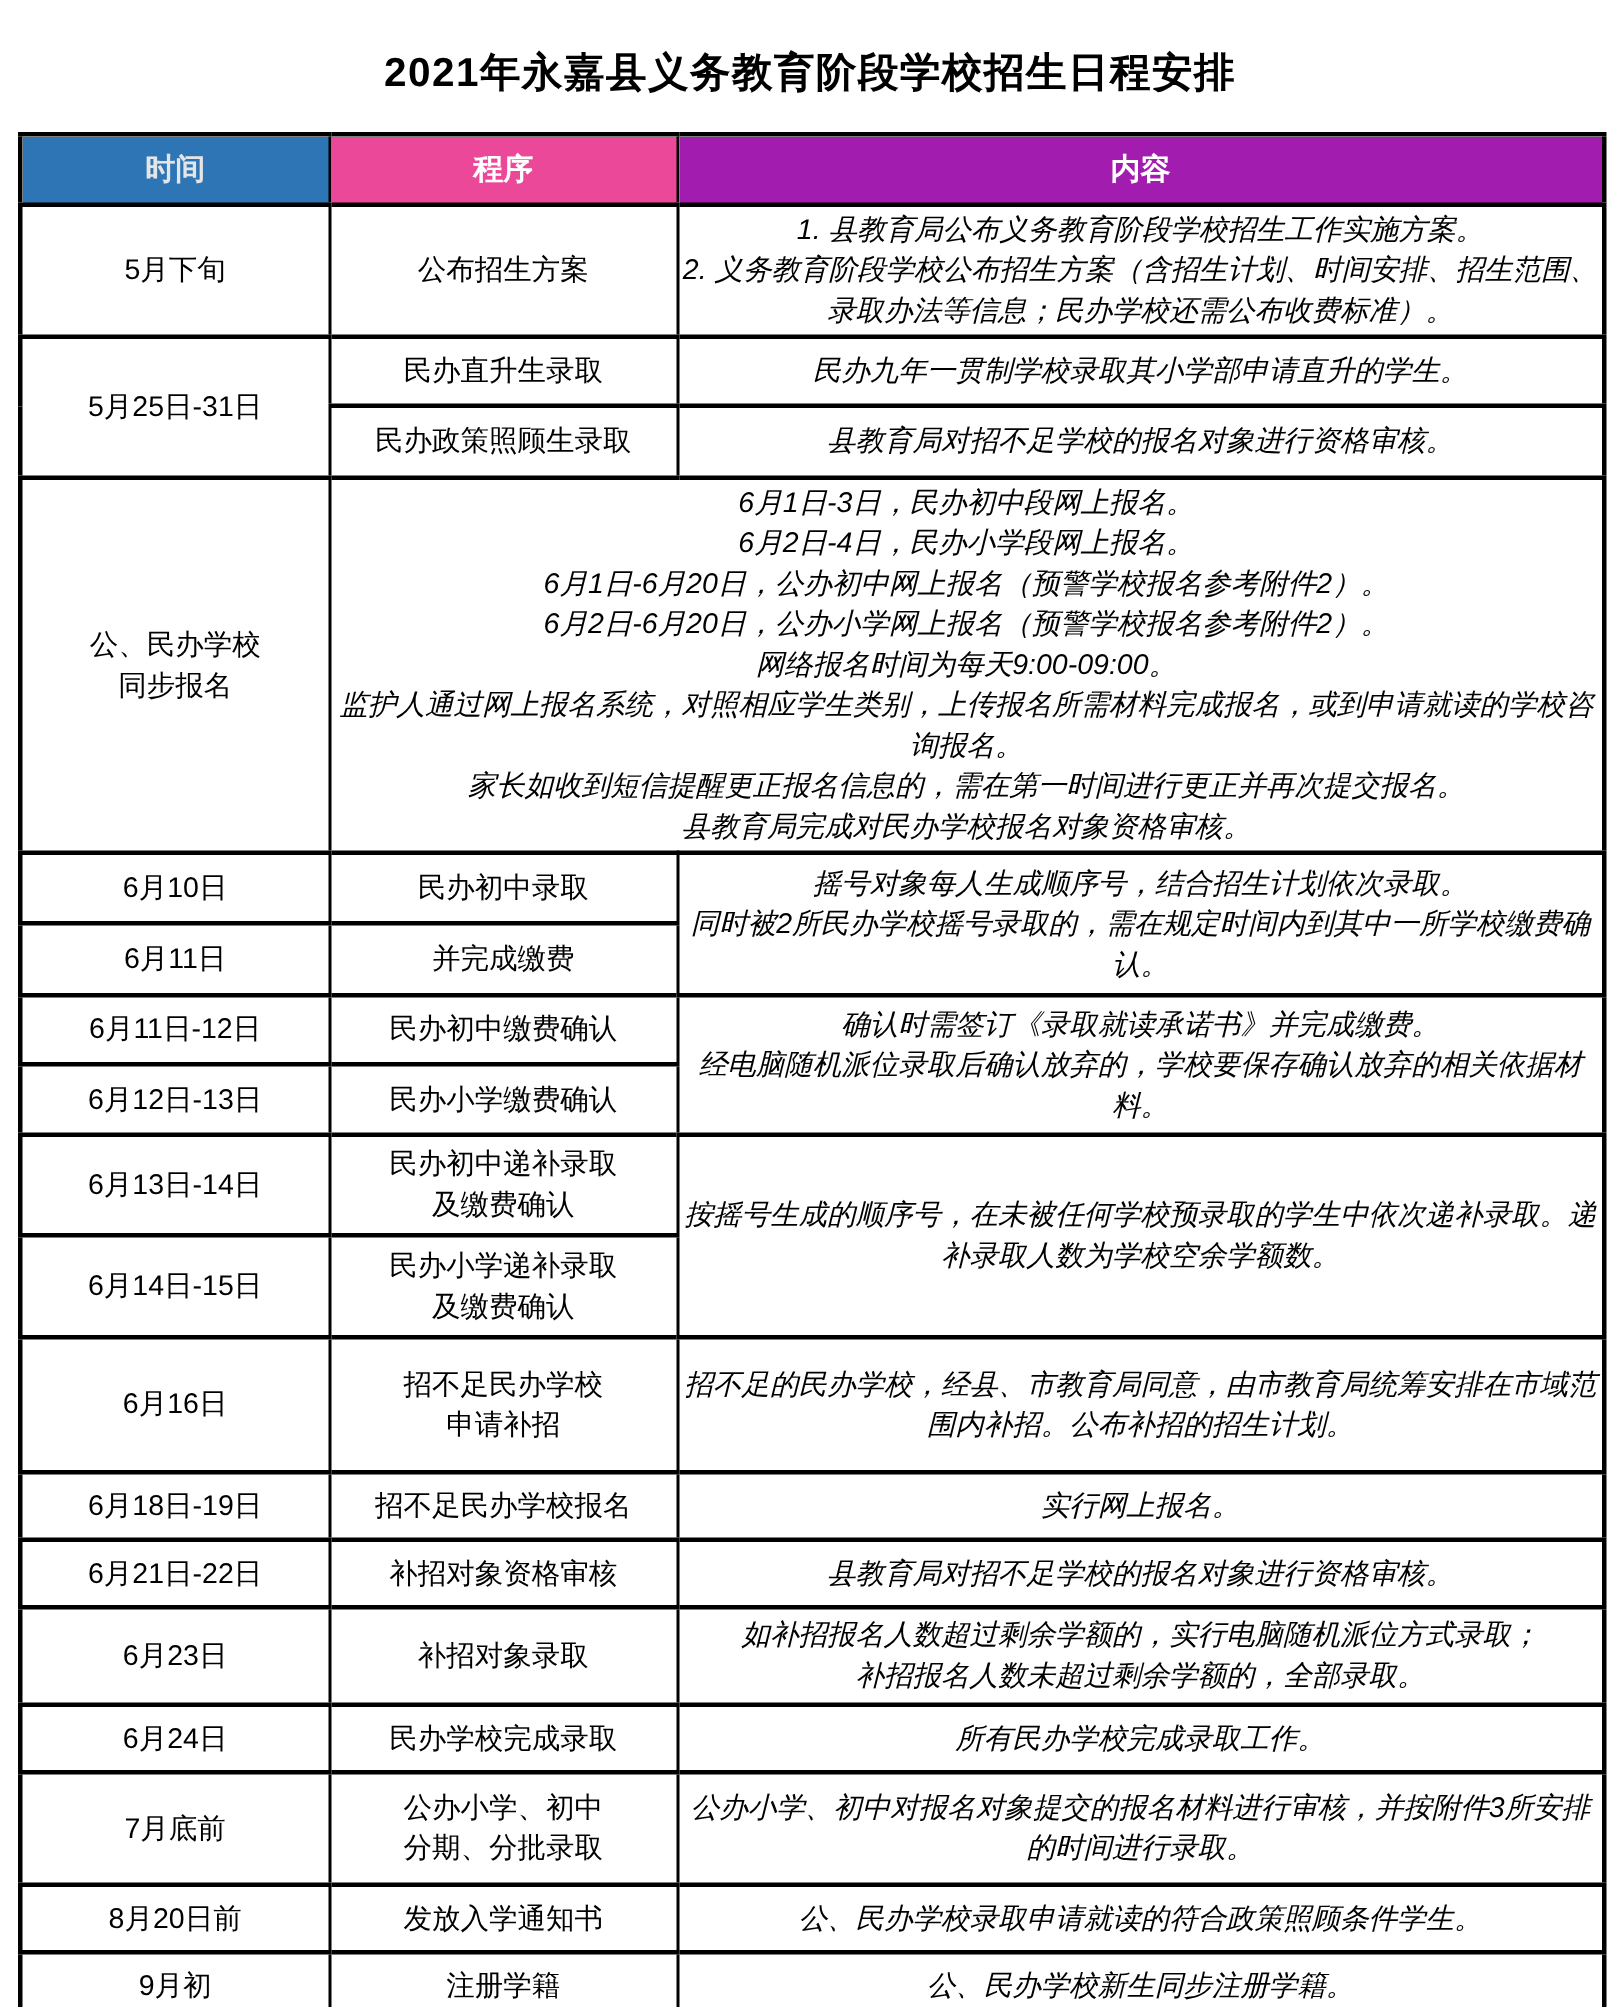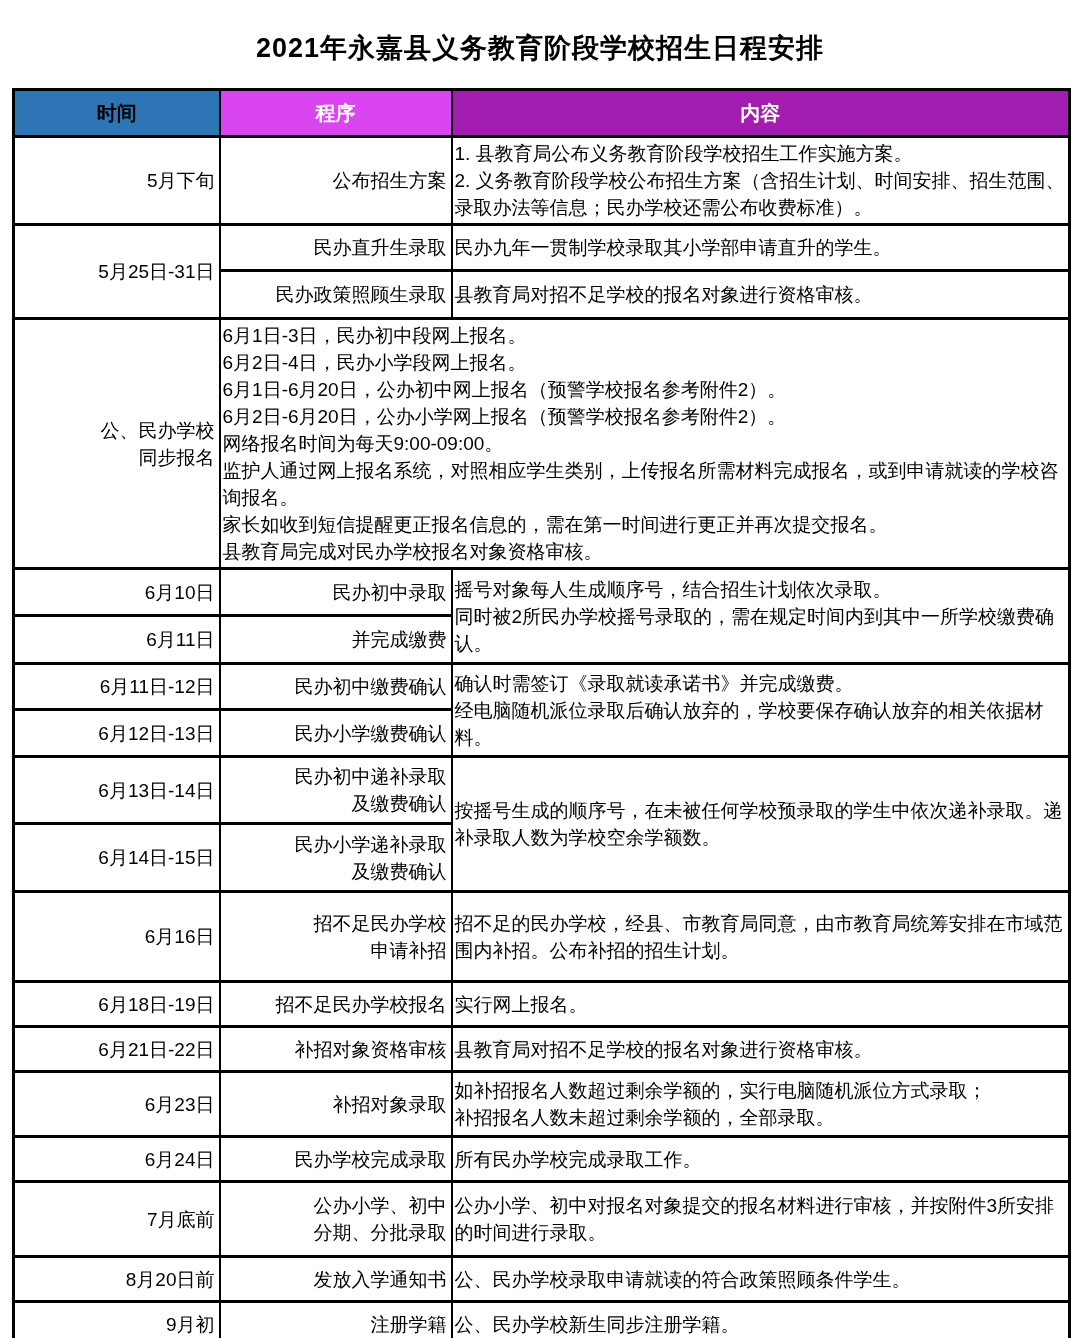--- a/index.html
+++ b/index.html
@@ -5,43 +5,43 @@
   html,body{margin:0;padding:0;background:#ffffff;}
   body{width:1080px;height:1338px;font-family:"Liberation Sans","DejaVu Sans",sans-serif;color:#000;}
   .page{width:1080px;padding-top:30px;box-sizing:border-box;}
   .title{width:1080px;text-align:center;font-size:27px;font-weight:bold;letter-spacing:1px;margin:0 0 22px 0;}
   table.sched{margin-left:12px;width:1056px;table-layout:fixed;border-collapse:collapse;border:3px solid #000;}
   col.c-time{width:206px;}
   col.c-proc{width:232px;}
   col.c-cont{width:618px;}
   th,td{border:2px solid #000;border-top-width:3px;border-bottom-width:3px;vertical-align:middle;font-size:19px;line-height:27px;white-space:pre-line;overflow:hidden;}
   th{height:44px;color:#fff;font-weight:bold;font-size:20px;text-align:center;padding:0;}
-  td.cc{text-align:right;padding:2px 4px;}
-  td.lc{text-align:left;padding:2px 2px;}
+  td.cc{text-align:center;padding:2px 4px;}
+  td.lc{text-align:center;padding:2px 2px;font-style:italic;}
   
   .h85{height:85px}.h46{height:46px}.h48{height:48px}.h242{height:242px}
   .h47{height:47px}.h67{height:67px}.h68{height:68px}.h90{height:90px}
   .h45{height:45px}.h65{height:65px}.h75{height:75px}
 </style>
 </head>
 <body>
 
 <div class="page">
   <div class="title">2021年永嘉县义务教育阶段学校招生日程安排</div>
 
   <table class="sched">
     <colgroup>
       <col class="c-time">
         <col class="c-proc">
         <col class="c-cont">
     </colgroup>
     <thead>
       <tr>
-        <th style="background: rgb(46, 117, 182); color: #000000;">时间</th>
-        <th style="background: #d946ef; color: rgb(255, 255, 255);">程序</th>
+        <th style="background: rgb(46, 117, 182); color: #e5e5e5;">时间</th>
+        <th style="background: #ec4899; color: rgb(255, 255, 255);">程序</th>
         <th style="background: #a21caf; color: rgb(255, 255, 255);">内容</th>
       </tr>
     </thead>
     <tbody>
       <tr class="h85">
         <td class="cc">5月下旬</td>
         <td class="cc">公布招生方案</td>
         <td class="lc">1. 县教育局公布义务教育阶段学校招生工作实施方案。
 2. 义务教育阶段学校公布招生方案（含招生计划、时间安排、招生范围、录取办法等信息；民办学校还需公布收费标准）。</td>
       </tr>

